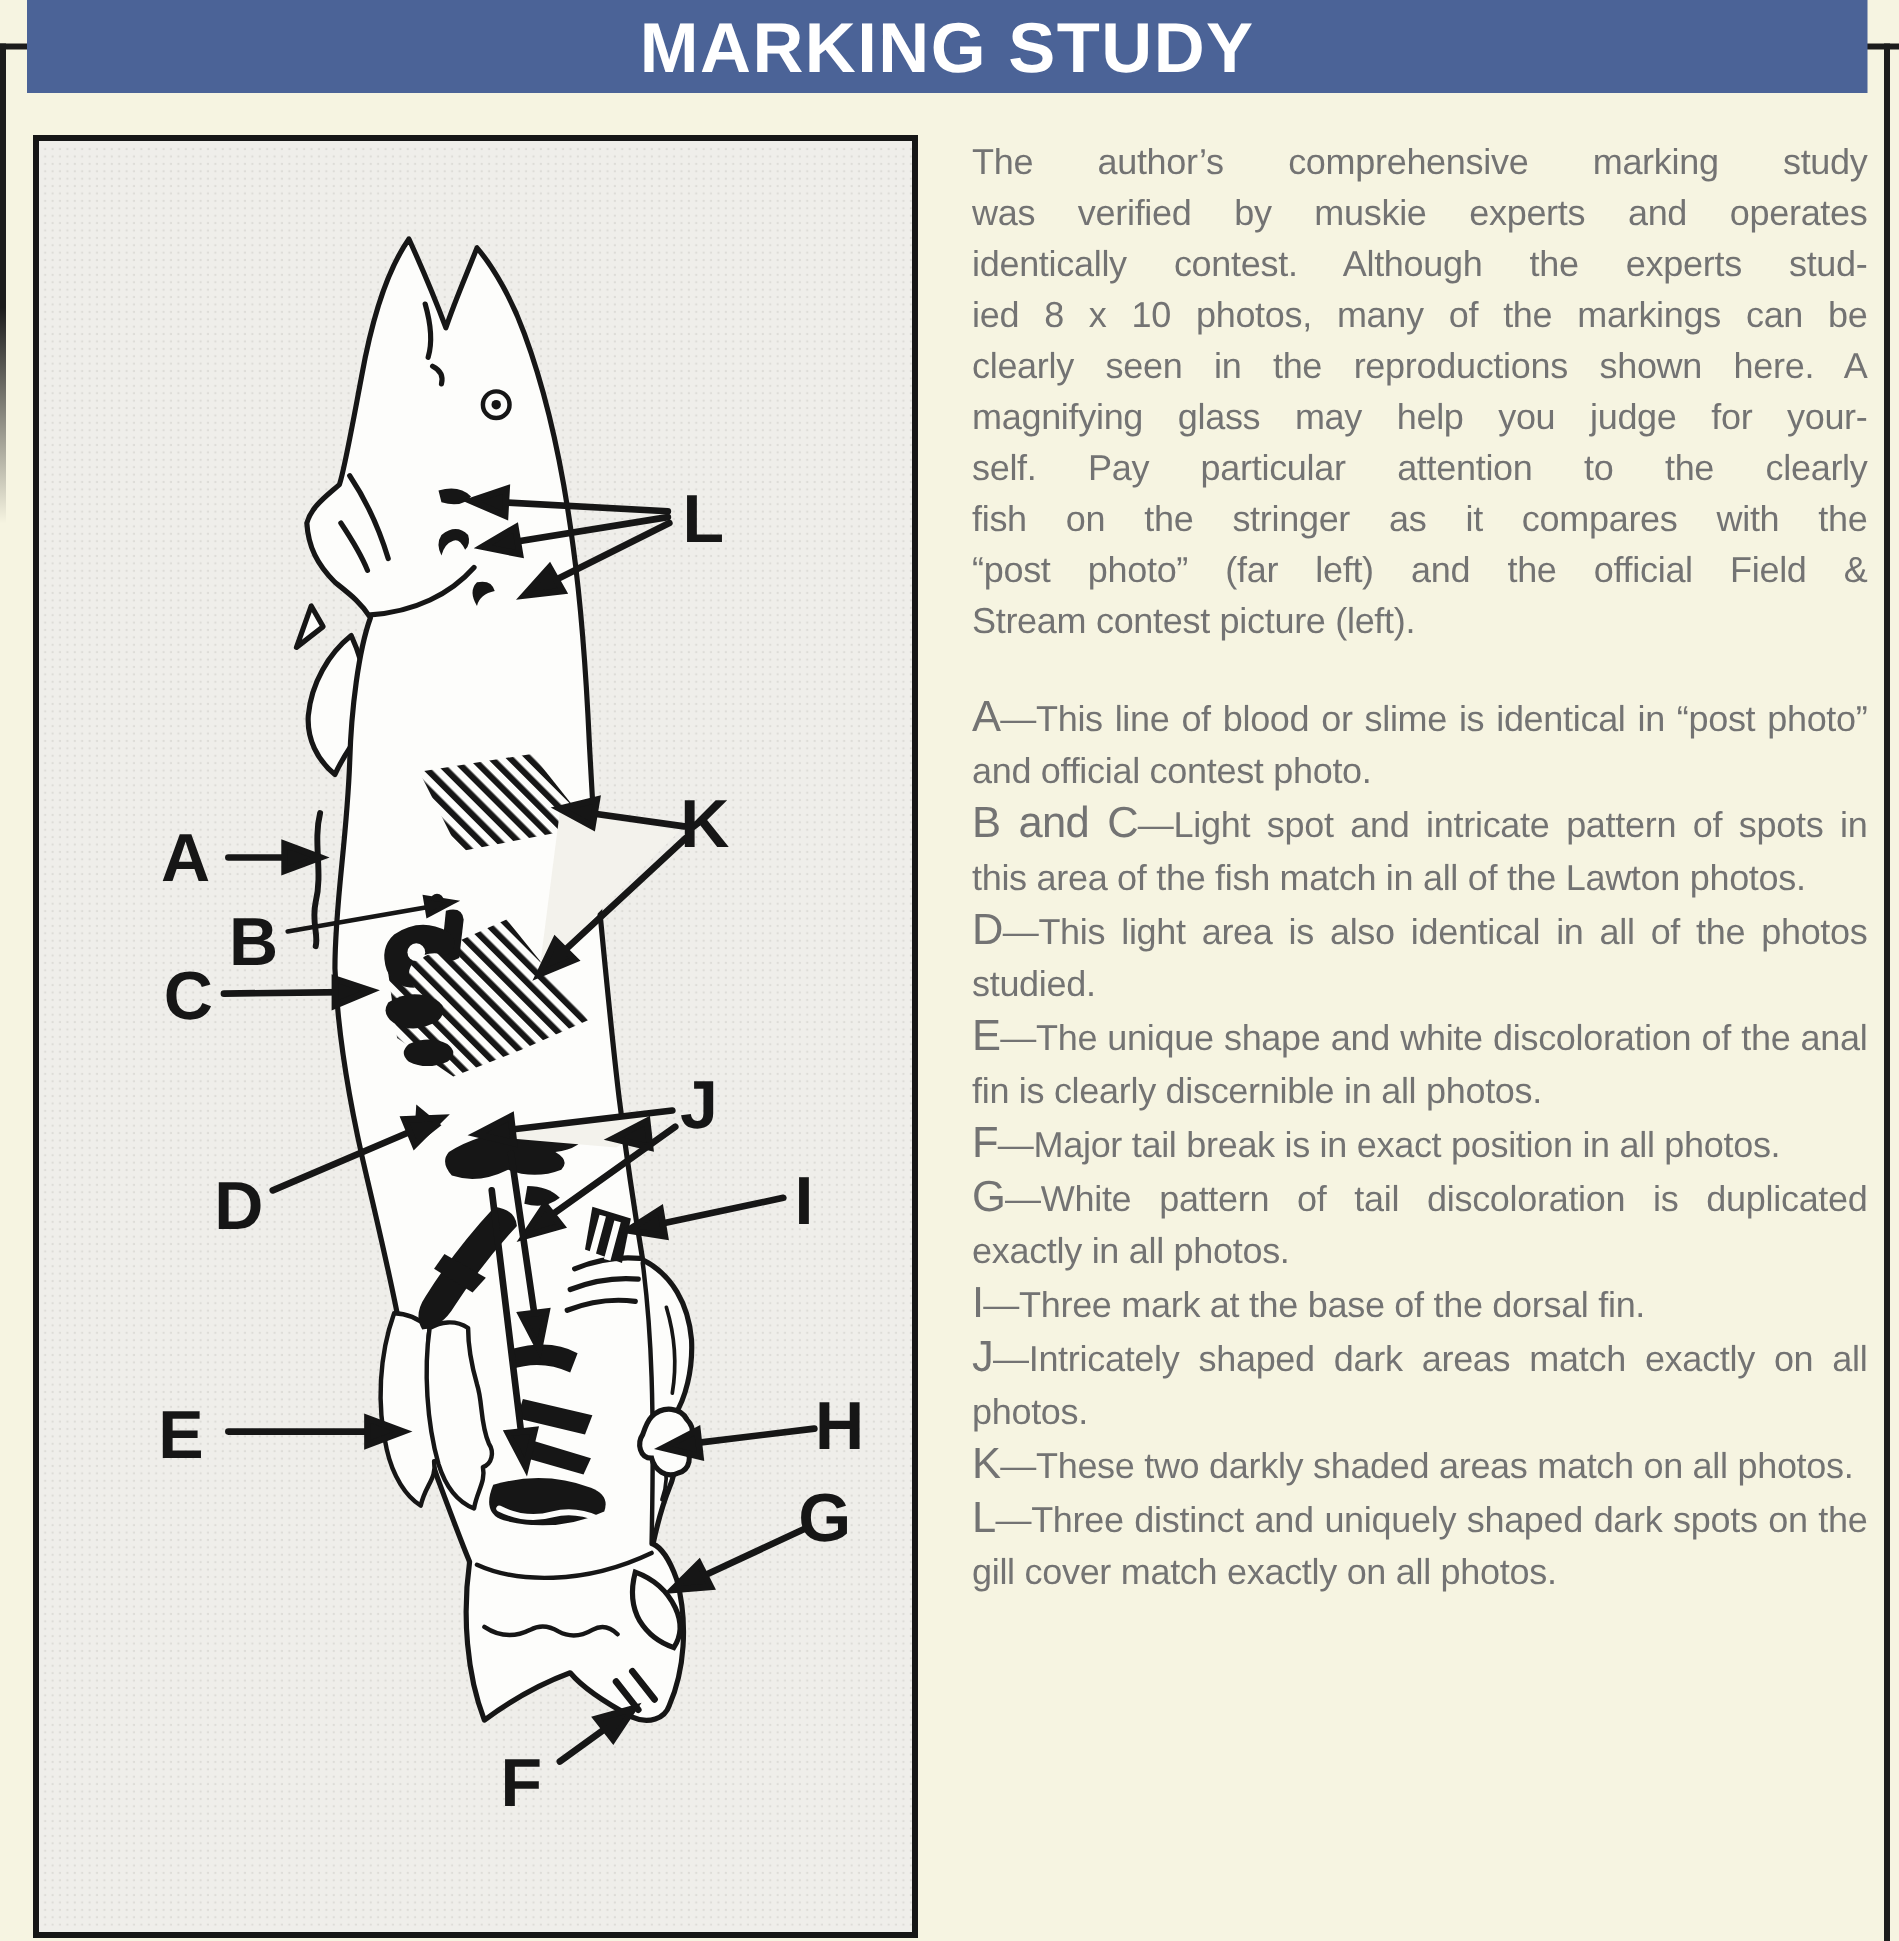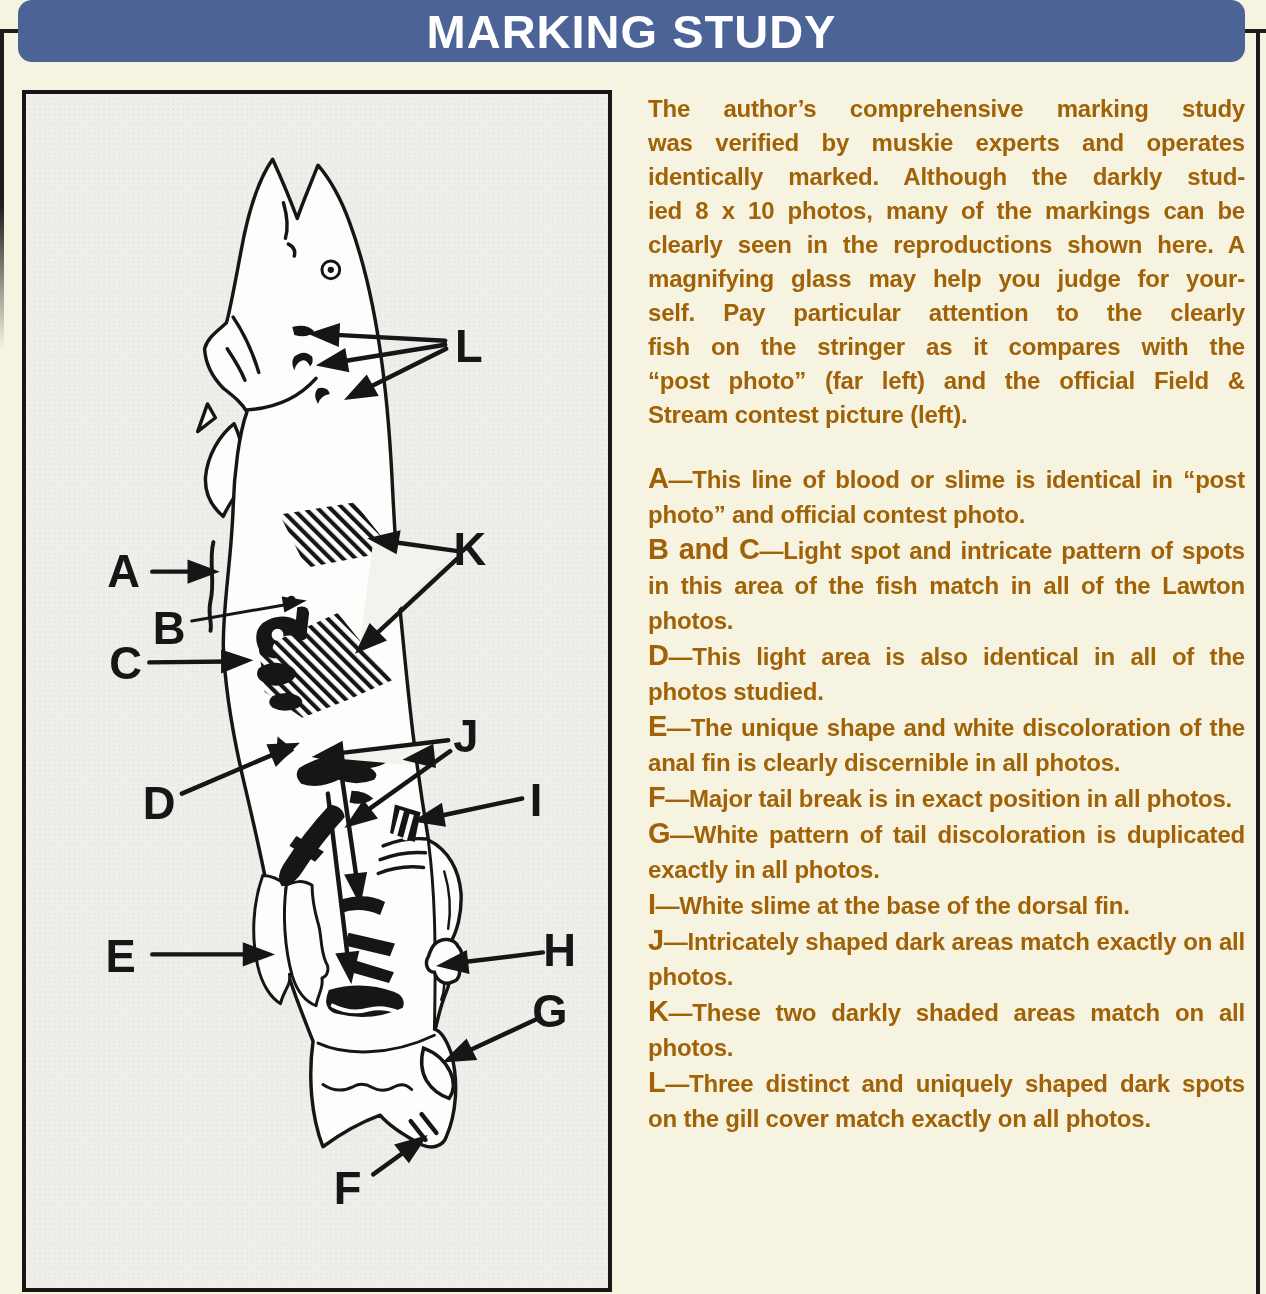--- a/index.html
+++ b/index.html
@@ -6,31 +6,31 @@
   body{
     position:relative;width:1266px;height:1294px;overflow:hidden;
     background:#f6f4e1;font-family:"Liberation Sans",sans-serif;
   }
   .top-rule{position:absolute;left:0;top:29px;width:1266px;height:4px;background:#1c1c1c;z-index:1}
   .left-rule{position:absolute;left:0;top:29px;width:4px;height:320px;
     background:linear-gradient(#1c1c1c 55%,rgba(28,28,28,0));z-index:1}
   .right-rule{position:absolute;left:1256px;top:29px;width:4px;height:1265px;background:#1c1c1c;z-index:1}
   .banner{
     position:absolute;left:18px;top:0;width:1227px;height:62px;background:#4b6397;z-index:2;
-    display:flex;align-items:center;justify-content:center;border-radius:14px;
+    display:flex;align-items:center;justify-content:center;
   }
   .banner h1{margin:0;color:#ffffff;font-size:47px;font-weight:bold;letter-spacing:1px}
   .panel{
     position:absolute;left:22px;top:90px;width:590px;height:1202px;
     box-sizing:border-box;border:4px solid #161616;background:#efeeea;z-index:0;
   }
   .panel svg{display:block;width:582px;height:1194px}
   .column{
     position:absolute;left:648px;top:92px;width:597px;z-index:1;
-    color:#a16207;font-weight:bold;letter-spacing:-0.2px;
+    color:#737373;font-weight:normal;letter-spacing:-0.2px;
   }
   .intro{font-size:24px;line-height:34px}
   .intro-line{text-align:justify;text-align-last:justify}
   .intro-line.last{text-align-last:left}
   .findings{margin-top:29px;font-size:24px;line-height:35px}
   .finding{text-align:justify}
   .flabel{font-size:29px;letter-spacing:-0.5px}
 </style>
 </head>
 <body>
@@ -255,35 +255,35 @@
       <text x="472" y="563">K</text>
       <text x="471" y="357">L</text>
     </g>
   </svg>
 </div>
 
 <div class="column">
   <div class="intro">
     <div class="intro-line">The author’s comprehensive marking study</div>
     <div class="intro-line">was verified by muskie experts and operates</div>
-    <div class="intro-line">identically marked. Although the darkly stud-</div>
+    <div class="intro-line">identically contest. Although the experts stud-</div>
     <div class="intro-line">ied 8 x 10 photos, many of the markings can be</div>
     <div class="intro-line">clearly seen in the reproductions shown here. A</div>
     <div class="intro-line">magnifying glass may help you judge for your-</div>
     <div class="intro-line">self. Pay particular attention to the clearly</div>
     <div class="intro-line">fish on the stringer as it compares with the</div>
     <div class="intro-line">“post photo” (far left) and the official Field &amp;</div>
     <div class="intro-line last">Stream contest picture (left).</div>
   </div>
 
   <div class="findings">
     <div class="finding"><span class="flabel">A</span><span>—This line of blood or slime is identical in “post photo” and official contest photo.</span></div>
     <div class="finding"><span class="flabel">B and C</span><span>—Light spot and intricate pattern of spots in this area of the fish match in all of the Lawton photos.</span></div>
     <div class="finding"><span class="flabel">D</span><span>—This light area is also identical in all of the photos studied.</span></div>
     <div class="finding"><span class="flabel">E</span><span>—The unique shape and white discoloration of the anal fin is clearly discernible in all photos.</span></div>
     <div class="finding"><span class="flabel">F</span><span>—Major tail break is in exact position in all photos.</span></div>
     <div class="finding"><span class="flabel">G</span><span>—White pattern of tail discoloration is duplicated exactly in all photos.</span></div>
-    <div class="finding"><span class="flabel">I</span><span>—White slime at the base of the dorsal fin.</span></div>
+    <div class="finding"><span class="flabel">I</span><span>—Three mark at the base of the dorsal fin.</span></div>
     <div class="finding"><span class="flabel">J</span><span>—Intricately shaped dark areas match exactly on all photos.</span></div>
     <div class="finding"><span class="flabel">K</span><span>—These two darkly shaded areas match on all photos.</span></div>
     <div class="finding"><span class="flabel">L</span><span>—Three distinct and uniquely shaped dark spots on the gill cover match exactly on all photos.</span></div>
   </div>
 </div>
 
 </body></html>

